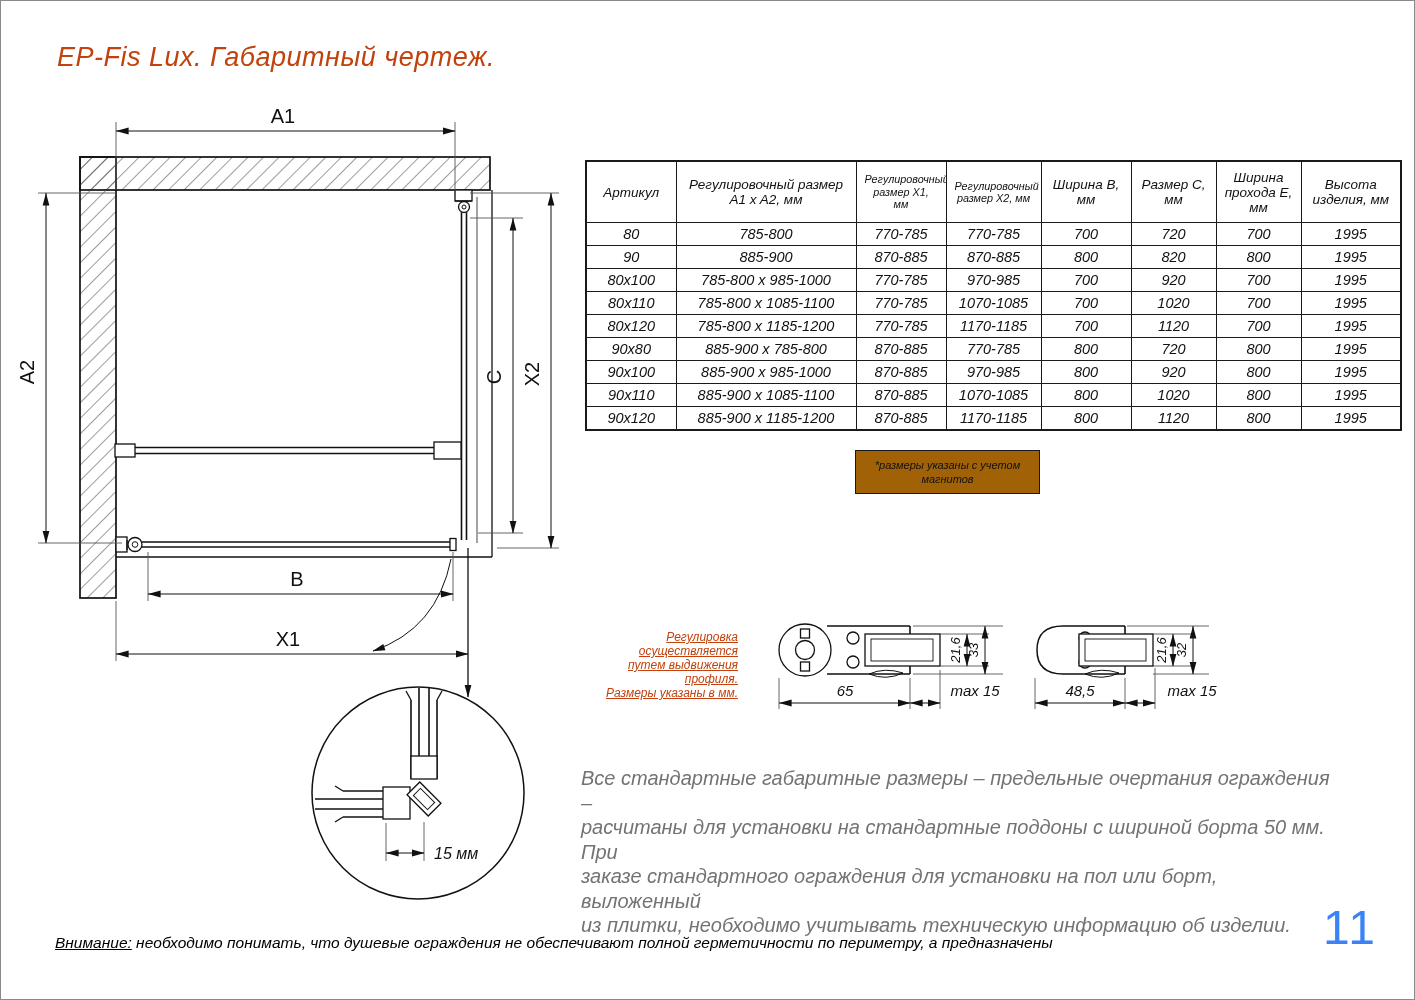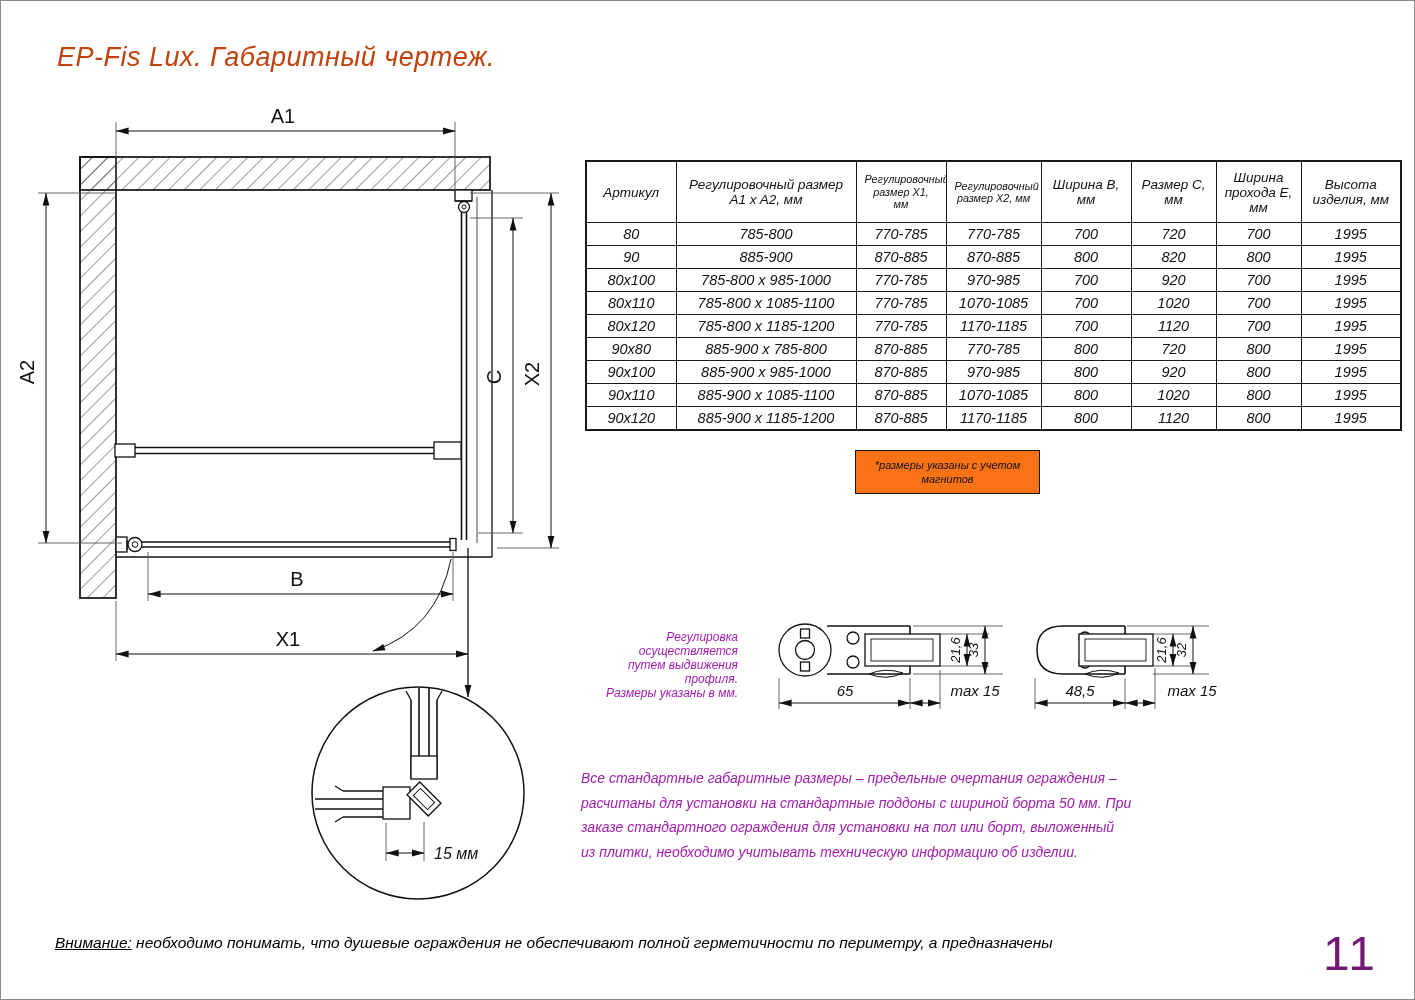--- a/index.html
+++ b/index.html
@@ -19,30 +19,30 @@
     border:1.4px solid #1a1a1a;text-align:center;vertical-align:middle;
     font-style:italic;padding:0 8px;overflow:hidden;
   }
   #size-table th{font-size:13.5px;line-height:15px;font-weight:normal;height:60px;}
   #size-table th.hsmall{font-size:10.8px;line-height:12.5px;}
   #size-table td{font-size:14.5px;height:22px;white-space:nowrap;}
   #table-footnote{
     left:855px;top:450px;width:185px;height:44px;border:1.5px solid #1a1a1a;
     font-size:11px;font-style:italic;text-align:center;line-height:14px;
     display:flex;align-items:center;justify-content:center;padding:2px 8px;box-sizing:border-box;
-    background:#f97316;
+    background:#a16207;
   }
   
   .multiline{white-space:pre-line;}
   #profiles-note{left:575px;top:630px;width:163px;text-align:right;font-size:12px;
-    font-style:italic;line-height:14px;color:#a21caf;}
-  #paragraph{left:581px;top:766px;width:750px;font-size:14px;font-style:italic;line-height:24.5px;color:#a21caf;}
+    font-style:italic;line-height:14px;color:#c2410c;text-decoration:underline;}
+  #paragraph{left:581px;top:766px;width:750px;font-size:20px;font-style:italic;line-height:24.5px;color:#737373;}
   #warning{left:55px;top:933px;width:1030px;font-size:15.5px;font-style:italic;line-height:19.5px;color:#000000;}
   #warning .u{text-decoration:underline;}
-  #pagenum{left:1305px;top:900px;width:90px;text-align:center;font-size:48px;letter-spacing:2px;color:#701a75;margin-top:26px;}
+  #pagenum{left:1305px;top:900px;width:90px;text-align:center;font-size:48px;letter-spacing:2px;color:#3b82f6;}
   
   svg{position:absolute;overflow:visible;}
   svg line,svg path,svg rect,svg circle{stroke-linecap:butt;}
   .wall{fill:url(#hatch);stroke:#111;stroke-width:1.7;}
   .thick{stroke:#111;stroke-width:1.6;fill:none;}
   .med{stroke:#111;stroke-width:1.3;fill:none;}
   .thin{stroke:#333;stroke-width:.9;fill:none;}
   .wh{fill:#fff;stroke:#111;stroke-width:1.3;}
   .ext{stroke:#555;stroke-width:.9;fill:none;}
   .dim{stroke:#111;stroke-width:1;fill:none;}

